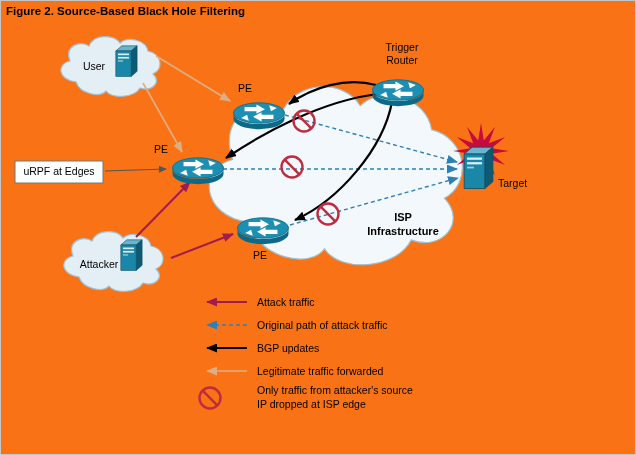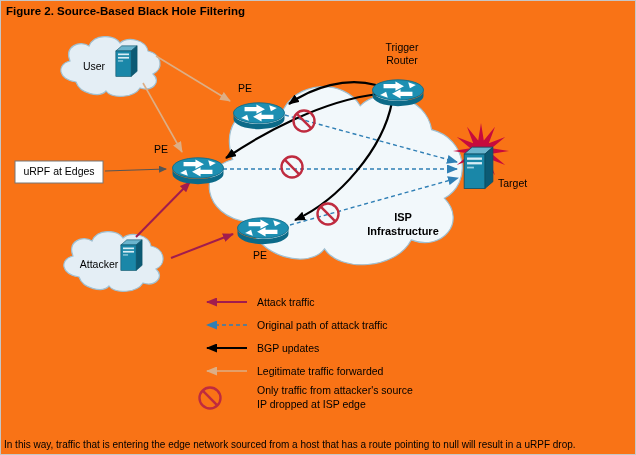--- a/index.html
+++ b/index.html
@@ -125,14 +125,13 @@
 
       <line x1="246" y1="370" x2="206" y2="370" stroke-width="1.6" marker-end="url(#ah-tan)" stroke="#ddae85"></line>
       <text x="256" y="374" class="lbl">Legitimate traffic forwarded</text>
 
       <use href="#nosign" transform="translate(209,397)"></use>
       <text x="256" y="393" class="lbl">Only traffic from attacker's source</text>
       <text x="256" y="407" class="lbl">IP dropped at ISP edge</text>
     </g>
   </svg>
 
-  <div class="figure-caption">In this way, traffic that is entering the edge network sourced from a host that has a route pointing to null will result in a uRPF drop.</div>
 </div>
 
 </body></html>

